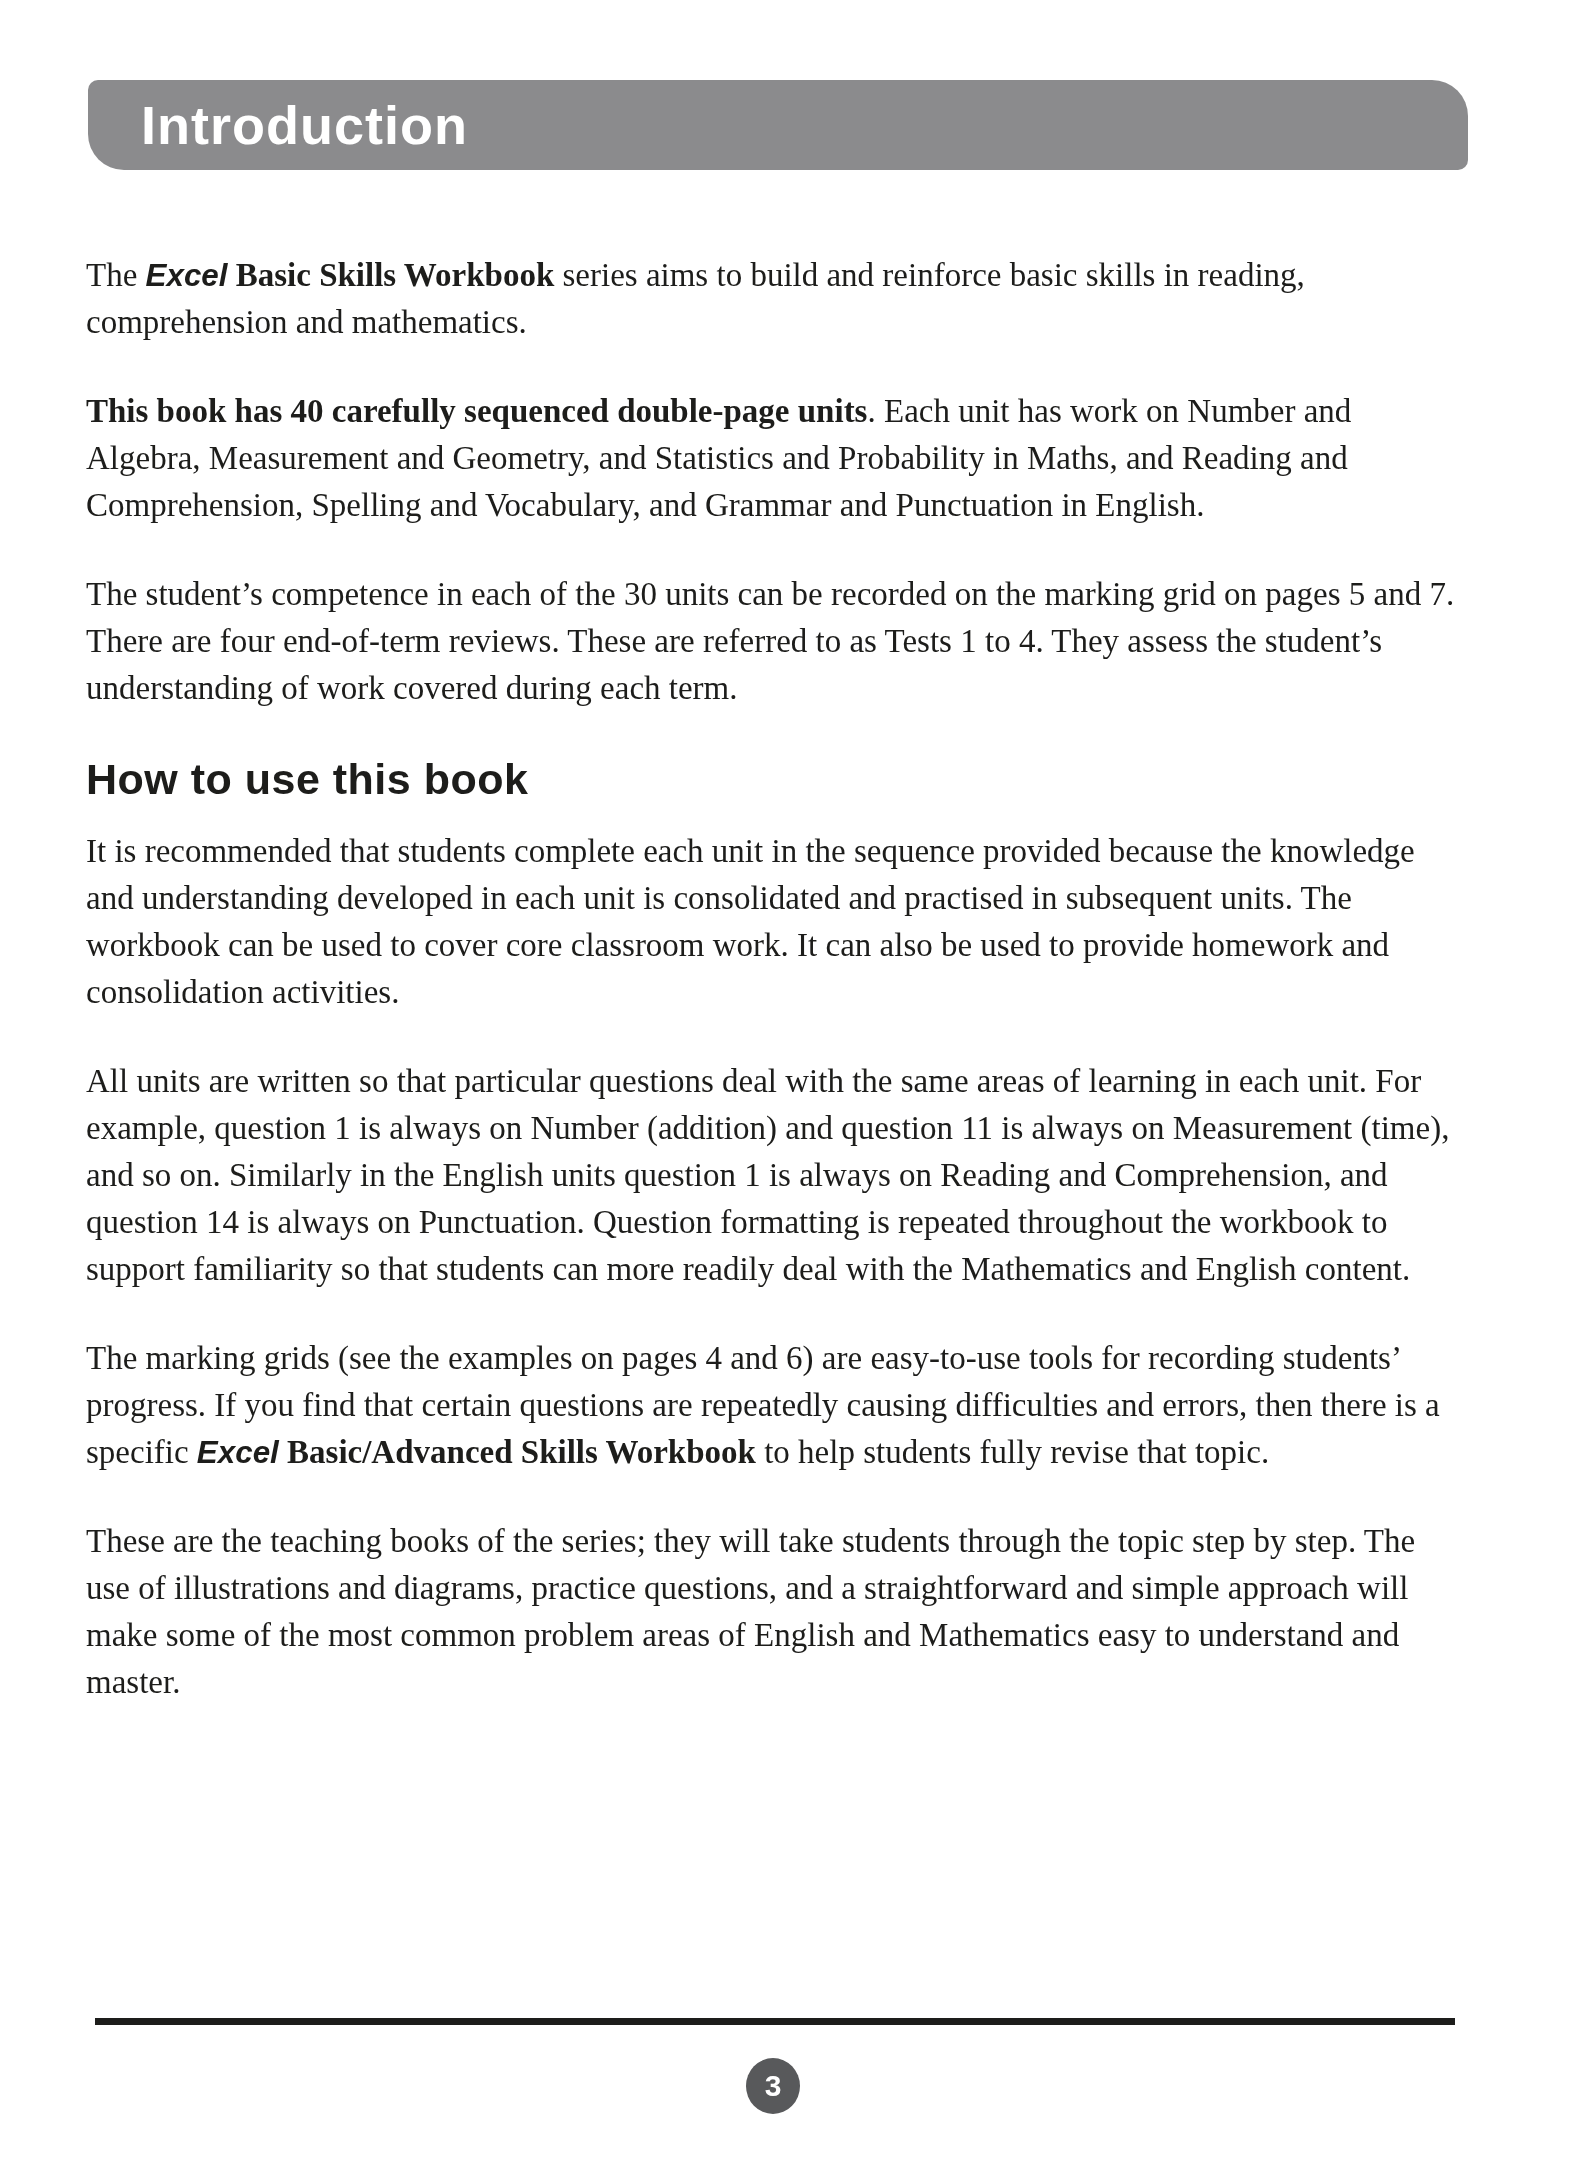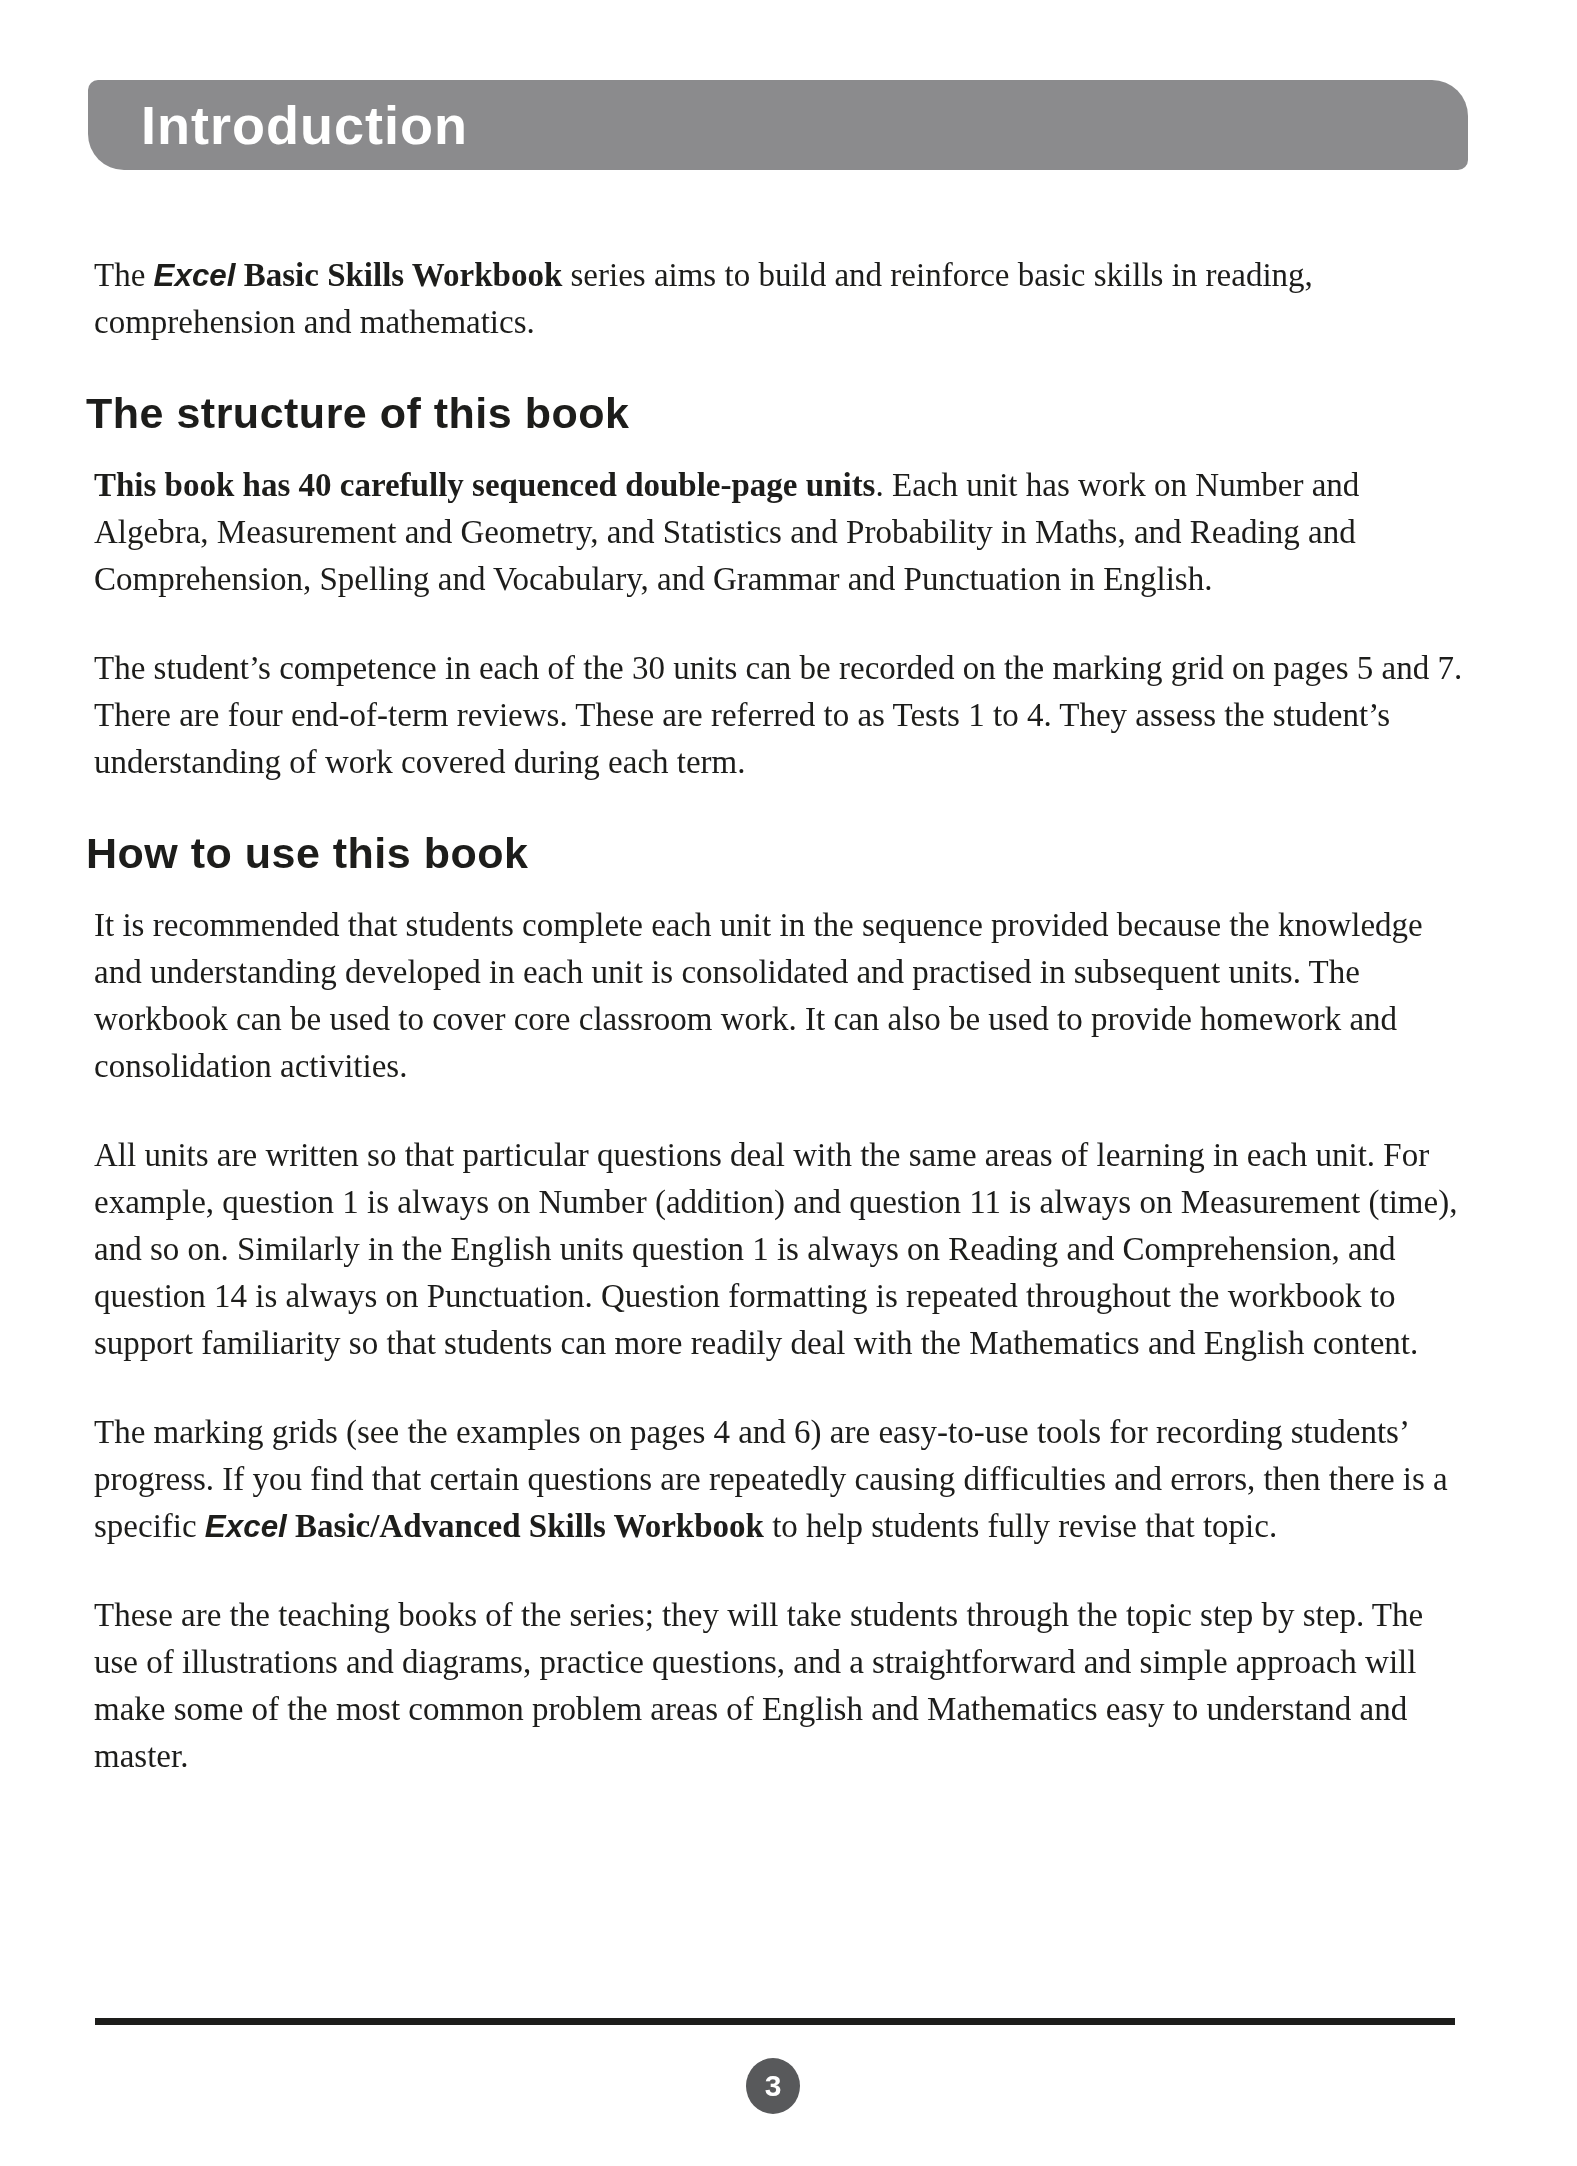--- a/index.html
+++ b/index.html
@@ -34,21 +34,21 @@
   }
   .content {
     position: absolute;
     left: 86px;
     top: 252px;
     width: 1378px;
     color: #1d1d1b;
     font-size: 33px;
     line-height: 47px;
   }
-  .content p { margin: 0 0 42px 8px; }
+  .content p { margin: 0 0 42px 0; }
   .content h2.section {
     font-family: "Liberation Sans", sans-serif;
     font-weight: bold;
     font-size: 43px;
     line-height: 50px;
     margin: 8px 0 24px 0;
     color: #1d1d1b;
     letter-spacing: 0.5px;
   }
   .seg-bold { font-weight: bold; }
@@ -89,21 +89,20 @@
 <body>
 
 <div class="page">
 
   <div class="header-bar">
     <span class="header-title">Introduction</span>
   </div>
 
   <div class="content" id="content-area">
       <p><span>The </span><span class="seg-brand">Excel</span><span> </span><span class="seg-bold">Basic Skills Workbook</span><span> series aims to build and reinforce basic skills in reading, comprehension and mathematics.</span></p>
-      <h2 class="section">The structure of this book</h2>
       <p><span class="seg-bold">This book has 40 carefully sequenced double-page units</span><span>. Each unit has work on Number and Algebra, Measurement and Geometry, and Statistics and Probability in Maths, and Reading and Comprehension, Spelling and Vocabulary, and Grammar and Punctuation in English.</span></p>
       <p><span>The student’s competence in each of the 30 units can be recorded on the marking grid on pages 5 and 7. There are four end-of-term reviews. These are referred to as Tests 1 to 4. They assess the student’s understanding of work covered during each term.</span></p>
       <h2 class="section">How to use this book</h2>
       <p><span>It is recommended that students complete each unit in the sequence provided because the knowledge and understanding developed in each unit is consolidated and practised in subsequent units. The workbook can be used to cover core classroom work. It can also be used to provide homework and consolidation activities.</span></p>
       <p><span>All units are written so that particular questions deal with the same areas of learning in each unit. For example, question 1 is always on Number (addition) and question 11 is always on Measurement (time), and so on. Similarly in the English units question 1 is always on Reading and Comprehension, and question 14 is always on Punctuation. Question formatting is repeated throughout the workbook to support familiarity so that students can more readily deal with the Mathematics and English content.</span></p>
       <p><span>The marking grids (see the examples on pages 4 and 6) are easy-to-use tools for recording students’ progress. If you find that certain questions are repeatedly causing difficulties and errors, then there is a specific </span><span class="seg-brand">Excel</span><span> </span><span class="seg-bold">Basic/Advanced Skills Workbook</span><span> to help students fully revise that topic.</span></p>
       <p><span>These are the teaching books of the series; they will take students through the topic step by step. The use of illustrations and diagrams, practice questions, and a straightforward and simple approach will make some of the most common problem areas of English and Mathematics easy to understand and master.</span></p>
     </div>
 
   <div class="rule"></div>

